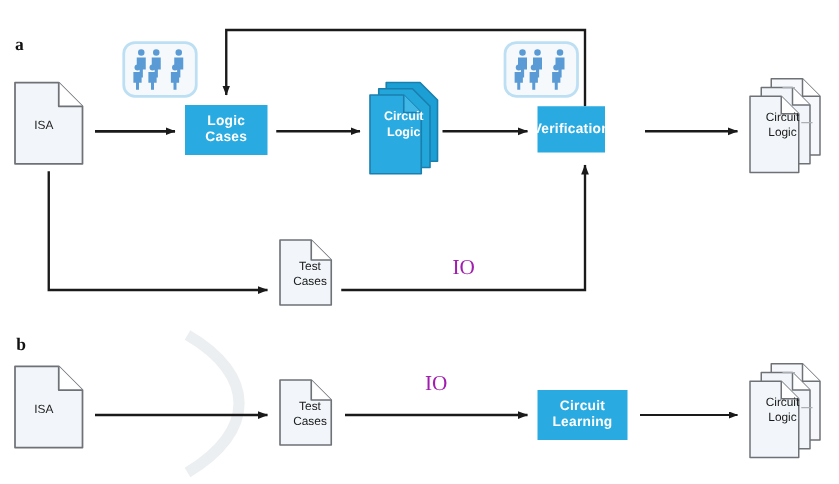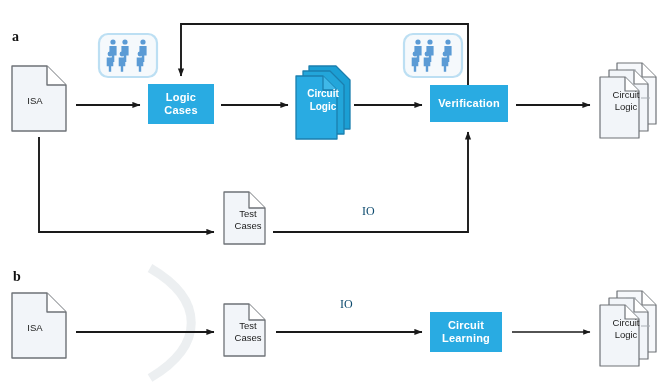--- a/index.html
+++ b/index.html
@@ -11,36 +11,36 @@
   .panel-label{position:absolute;font-family:"Liberation Serif",serif;
                font-weight:bold;font-size:14px;color:#111;}
   #panel-a-label{left:12px;top:29px;}
   #panel-b-label{left:13px;top:269px;}
 
   .proc-box{position:absolute;background:#29abe2;display:flex;
             align-items:center;justify-content:center;text-align:center;
             color:#ffffff;font-weight:bold;font-size:11px;line-height:1.15;
             letter-spacing:.2px;}
   #logic-design-box{left:148px;top:84px;width:66px;height:40px;}
-  #verification-box{left:430px;top:85px;width:78px;height:37px;}
+  #verification-box{left:430px;top:85px;width:54px;height:37px;}
   #circuit-learning-box{left:430px;top:312px;width:72px;height:40px;}
 
   .doc-label{position:absolute;text-align:center;font-size:9.5px;
              color:#1a1a1a;line-height:1.25;pointer-events:none;}
   #isa-a-label{left:10px;top:95px;width:50px;}
   #isa-b-label{left:10px;top:322px;width:50px;}
   #test-a-label{left:222px;top:208px;width:52px;}
   #test-b-label{left:222px;top:320px;width:52px;}
   #circuit-gray-a-label{left:602px;top:89px;width:48px;}
   #circuit-gray-b-label{left:602px;top:317px;width:48px;}
   .doc-label-blue{color:#ffffff;font-weight:bold;font-size:10px;}
   #circuit-blue-label{left:297px;top:88px;width:52px;}
 
   .io-label{position:absolute;font-family:"Liberation Serif",serif;
-            font-size:12px;color:#0c4a6e;}
+            font-size:17px;color:#a21caf;}
   #io-a-label{left:362px;top:204px;}
   #io-b-label{left:340px;top:297px;}
 </style>
 </head>
 <body>
 
 <div id="figure">
 
   <svg id="svg-layer" viewBox="0 0 671 387">
     <defs>

